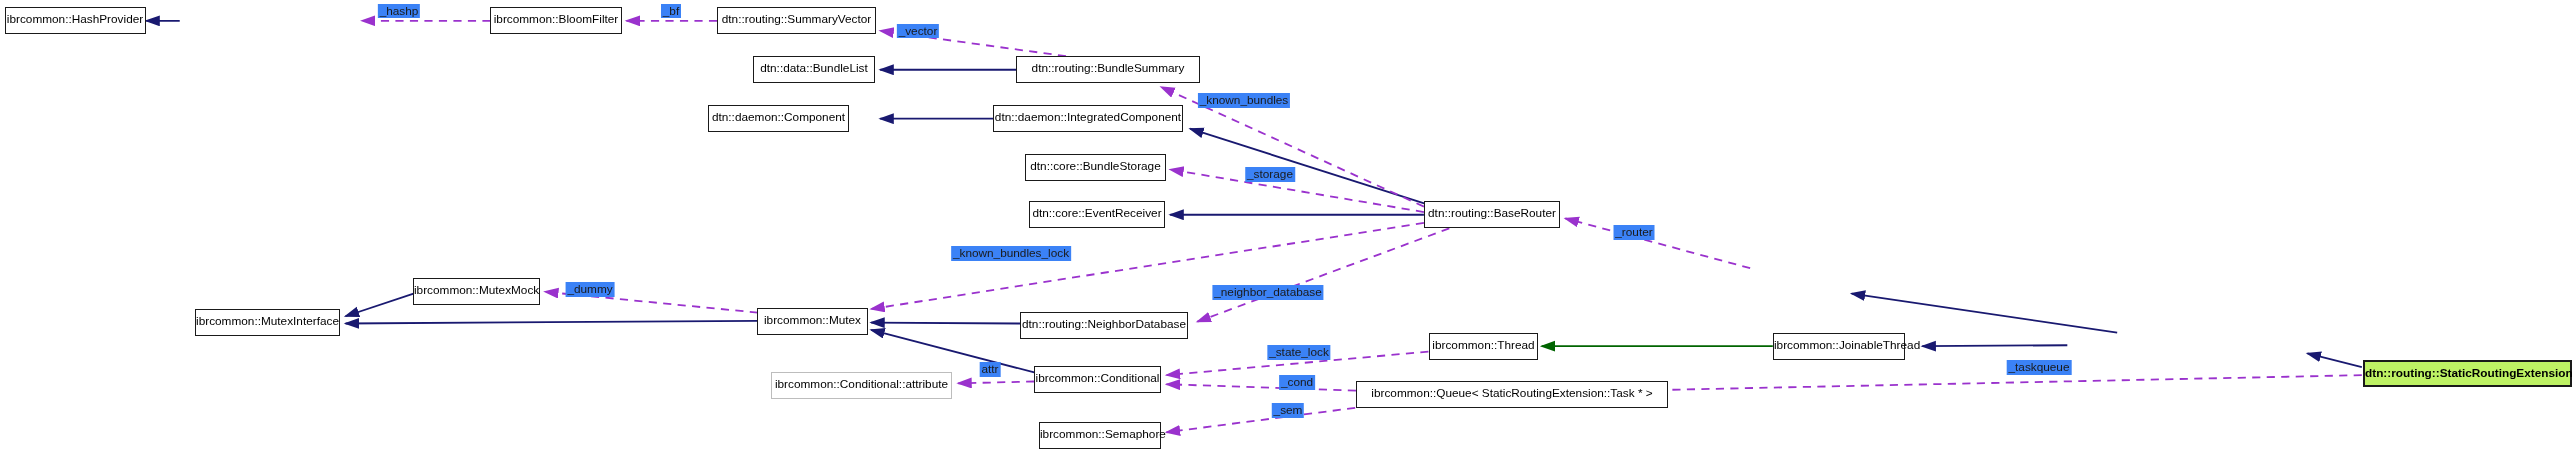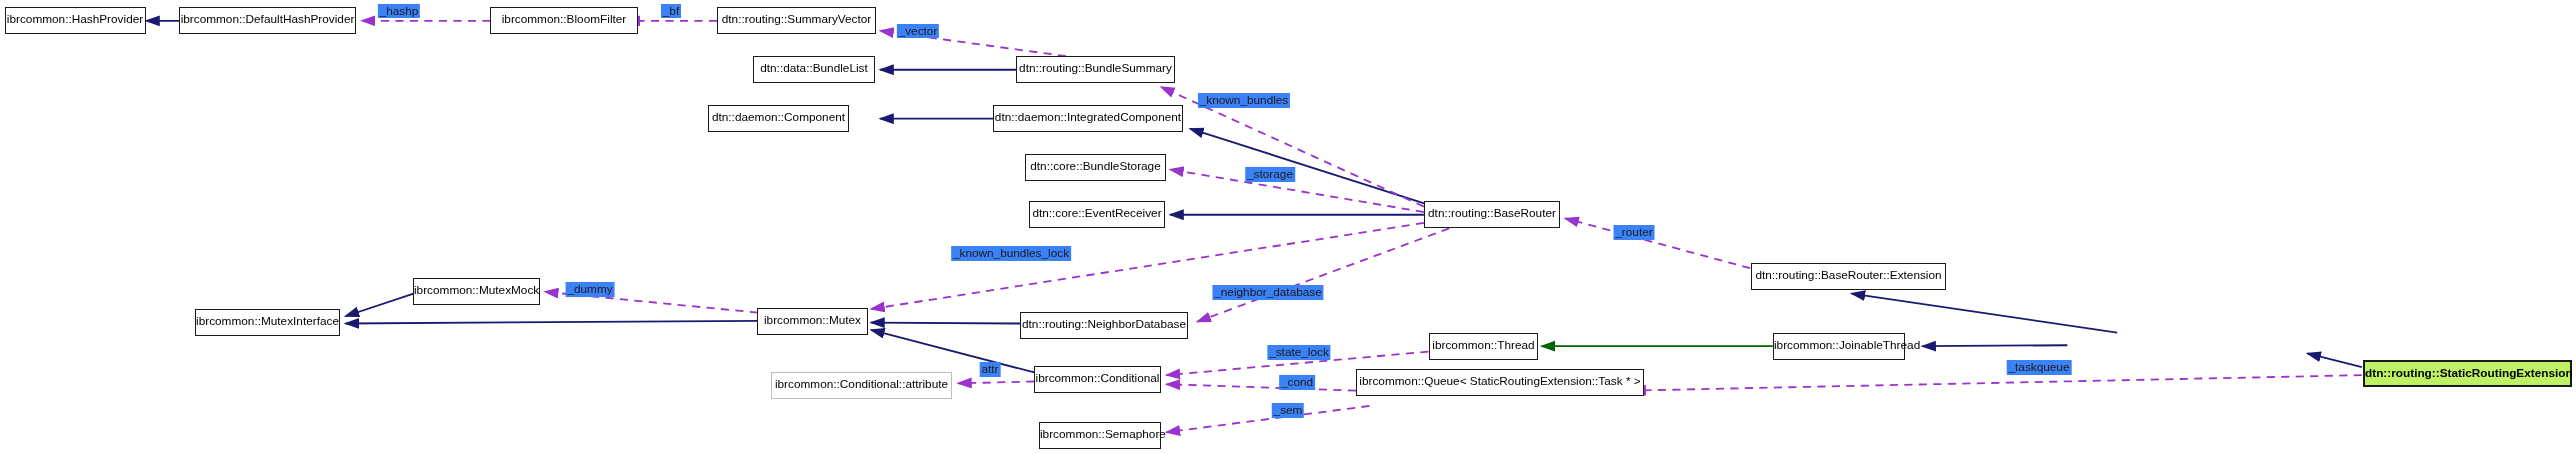--- a/index.html
+++ b/index.html
@@ -67,49 +67,47 @@
     <line x1="1930" y1="296" x2="1726" y2="241" stroke="#9a32cd" stroke-width="2" stroke-dasharray="9 7" marker-end="url(#arr-purple)"></line>
     <line x1="835" y1="345" x2="600" y2="322" stroke="#9a32cd" stroke-width="2" stroke-dasharray="9 7" marker-end="url(#arr-purple)"></line>
     <line x1="1140" y1="421" x2="1056" y2="423" stroke="#9a32cd" stroke-width="2" stroke-dasharray="9 7" marker-end="url(#arr-purple)"></line>
     <line x1="1575" y1="388" x2="1286" y2="414" stroke="#9a32cd" stroke-width="2" stroke-dasharray="9 7" marker-end="url(#arr-purple)"></line>
     <line x1="1495" y1="431" x2="1286" y2="424" stroke="#9a32cd" stroke-width="2" stroke-dasharray="9 7" marker-end="url(#arr-purple)"></line>
     <line x1="1510" y1="448" x2="1286" y2="477" stroke="#9a32cd" stroke-width="2" stroke-dasharray="9 7" marker-end="url(#arr-purple)"></line>
     <line x1="2605" y1="414" x2="1800" y2="431" stroke="#9a32cd" stroke-width="2" stroke-dasharray="9 7" marker-end="url(#arr-purple)"></line>
   </svg>
 
   <div class="node" style="left:4.5px;top:7.3px;width:141px">ibrcommon::HashProvider</div>
-  <div class="node" style="left:179px;top:7.3px;width:177px">ibrcommon::DefaultHashProvider</div>
-  <div class="node" style="left:490px;top:7.3px;width:148px">ibrcommon::BloomFilter</div>
+  <div class="node" style="left:490px;top:7.3px;width:132px">ibrcommon::BloomFilter</div>
   <div class="node" style="left:717px;top:7.3px;width:159px">dtn::routing::SummaryVector</div>
 
   <div class="node" style="left:753px;top:56px;width:122px">dtn::data::BundleList</div>
-  <div class="node" style="left:1016px;top:56px;width:159px">dtn::routing::BundleSummary</div>
+  <div class="node" style="left:1016px;top:56px;width:184px">dtn::routing::BundleSummary</div>
 
   <div class="node" style="left:708px;top:105px;width:141px">dtn::daemon::Component</div>
   <div class="node" style="left:993px;top:105px;width:190px">dtn::daemon::IntegratedComponent</div>
 
   <div class="node" style="left:1025px;top:154px;width:141px">dtn::core::BundleStorage</div>
 
   <div class="node" style="left:1029px;top:201px;width:136px">dtn::core::EventReceiver</div>
   <div class="node" style="left:1424px;top:201px;width:136px">dtn::routing::BaseRouter</div>
 
-  <div class="node" style="left:1751px;top:263px;width:195px">dtn::routing::BaseRouter::Extension</div>
 
   <div class="node" style="left:413px;top:278px;width:127px">ibrcommon::MutexMock</div>
   <div class="node" style="left:195px;top:309px;width:145px">ibrcommon::MutexInterface</div>
   <div class="node" style="left:757px;top:308px;width:111px">ibrcommon::Mutex</div>
   <div class="node" style="left:1020px;top:312px;width:168px">dtn::routing::NeighborDatabase</div>
 
   <div class="node" style="left:1429px;top:333px;width:109px">ibrcommon::Thread</div>
   <div class="node" style="left:1773px;top:333px;width:132px">ibrcommon::JoinableThread</div>
 
   <div class="node external" style="left:771px;top:372px;width:181px">ibrcommon::Conditional::attribute</div>
   <div class="node" style="left:1034px;top:366px;width:127px">ibrcommon::Conditional</div>
 
-  <div class="node" style="left:1356px;top:369px;width:288px">ibrcommon::Queue&lt; StaticRoutingExtension::Task * &gt;</div>
+  <div class="node" style="left:1356px;top:381px;width:312px">ibrcommon::Queue&lt; StaticRoutingExtension::Task * &gt;</div>
   <div class="node" style="left:1039px;top:422px;width:122px">ibrcommon::Semaphore</div>
 
   <div class="node focus" style="left:2363px;top:360px;width:209px">dtn::routing::StaticRoutingExtension</div>
 
   <span class="elabel" style="left:399px;top:3.6px">_hashp</span>
   <span class="elabel" style="left:671px;top:3.6px">_bf</span>
   <span class="elabel" style="left:918px;top:23.6px">_vector</span>
   <span class="elabel" style="left:1244px;top:93px">_known_bundles</span>
   <span class="elabel" style="left:1270px;top:167px">_storage</span>
   <span class="elabel" style="left:1011px;top:246px">_known_bundles_lock</span>

